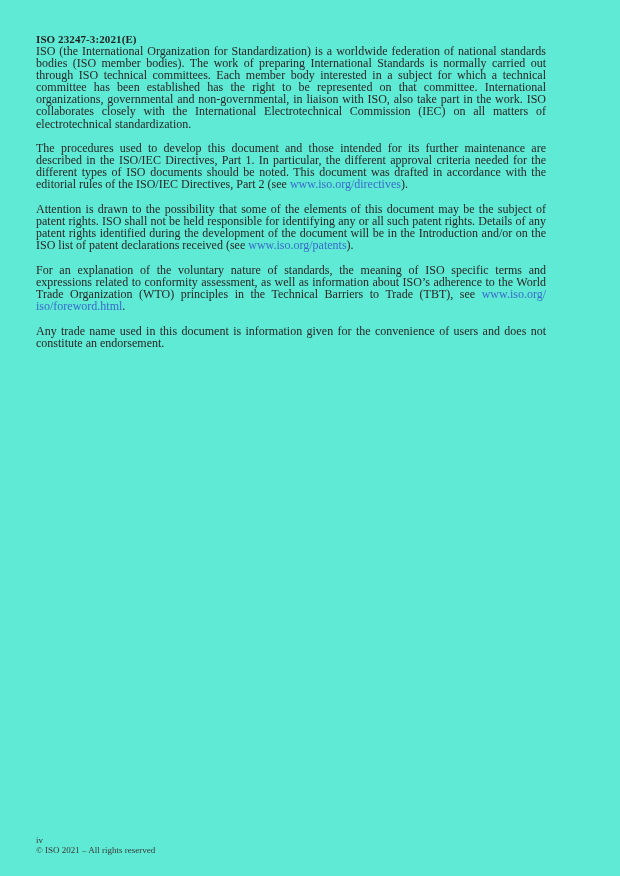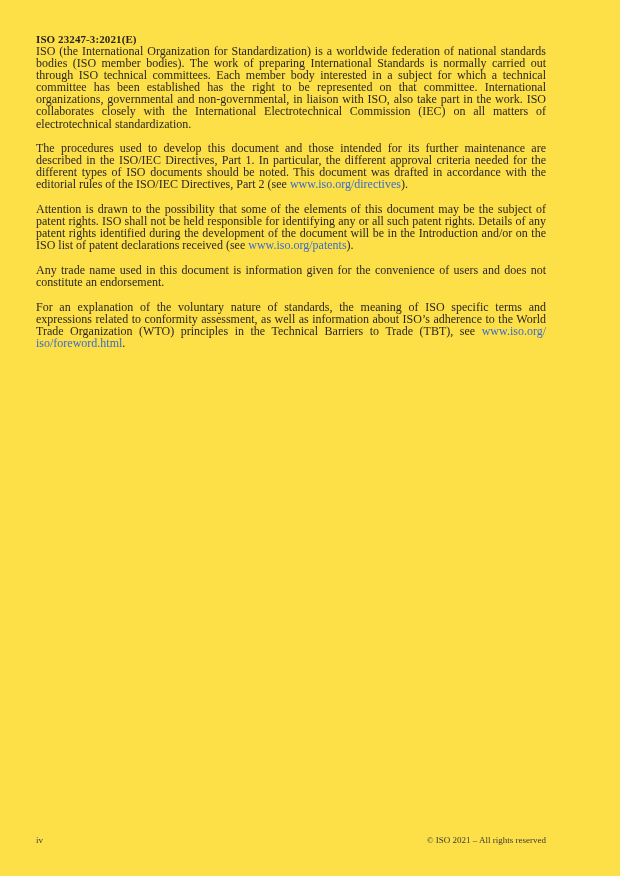--- a/index.html
+++ b/index.html
@@ -1,20 +1,20 @@
 <!DOCTYPE html>
 <html><head>
 <meta charset="utf-8">
 <style>
   html, body { margin: 0; padding: 0; background: #ffffff; }
   .page {
     position: relative;
     width: 620px;
     height: 876px;
-    background: #fde047;
+    background: #5eead4;
     font-family: "Liberation Serif", "DejaVu Serif", serif;
     color: #2a2526;
     overflow: hidden;
   }
   .content {
     position: absolute;
     left: 36px;
     top: 33px;
     width: 510px;
   }
@@ -45,20 +45,21 @@
   .footer {
     position: absolute;
     left: 36px;
     top: 835px;
     width: 510px;
     display: flex;
     justify-content: space-between;
     align-items: baseline;
     font-size: 9px;
     color: #3c3738;
+    flex-direction: column;
   }
 </style>
 </head>
 <body>
 
 <div class="page">
   <div class="content">
 
     <div class="doc-ref">ISO 23247-3:2021(E)</div>
 
@@ -69,25 +70,25 @@
 
     <p class="body">
       <span>The procedures used to develop this document and those intended for its further maintenance are described in the ISO/IEC Directives, Part 1. In particular, the different approval criteria needed for the different types of ISO documents should be noted. This document was drafted in accordance with the editorial rules of the ISO/IEC Directives, Part 2 (see </span><a class="link">www.iso.org/directives</a><span>).</span>
     </p>
 
     <p class="body">
       <span>Attention is drawn to the possibility that some of the elements of this document may be the subject of patent rights. ISO shall not be held responsible for identifying any or all such patent rights. Details of any patent rights identified during the development of the document will be in the Introduction and/or on the ISO list of patent declarations received (see </span><a class="link">www.iso.org/patents</a><span>).</span>
     </p>
 
     <p class="body">
-      <span>Any trade name used in this document is information given for the convenience of users and does not constitute an endorsement.</span>
+      <span>For an explanation of the voluntary nature of standards, the meaning of ISO specific terms and expressions related to conformity assessment, as well as information about ISO’s adherence to the World Trade Organization (WTO) principles in the Technical Barriers to Trade (TBT), see </span><a class="link"><span>www.iso.org/</span><wbr><span>iso/foreword.html</span></a><span>.</span>
     </p>
 
     <p class="body">
-      <span>For an explanation of the voluntary nature of standards, the meaning of ISO specific terms and expressions related to conformity assessment, as well as information about ISO’s adherence to the World Trade Organization (WTO) principles in the Technical Barriers to Trade (TBT), see </span><a class="link"><span>www.iso.org/</span><wbr><span>iso/foreword.html</span></a><span>.</span>
+      <span>Any trade name used in this document is information given for the convenience of users and does not constitute an endorsement.</span>
     </p>
 
 
 
 
   </div>
 
   <div class="footer">
     <span>iv</span>
     <span>© ISO 2021 – All rights reserved</span>

